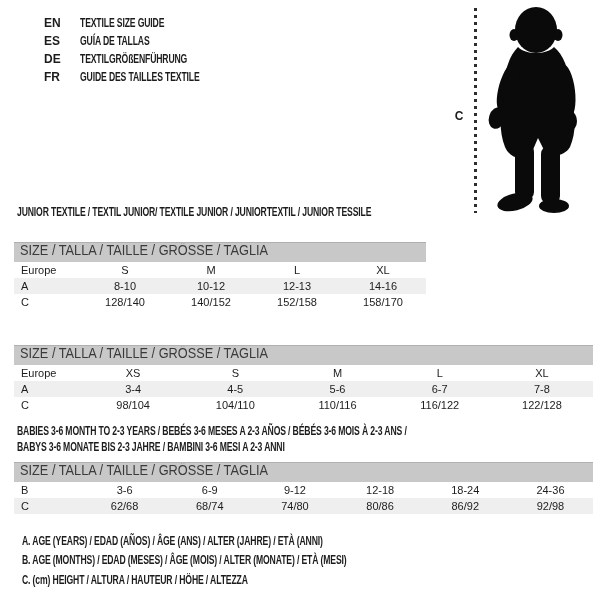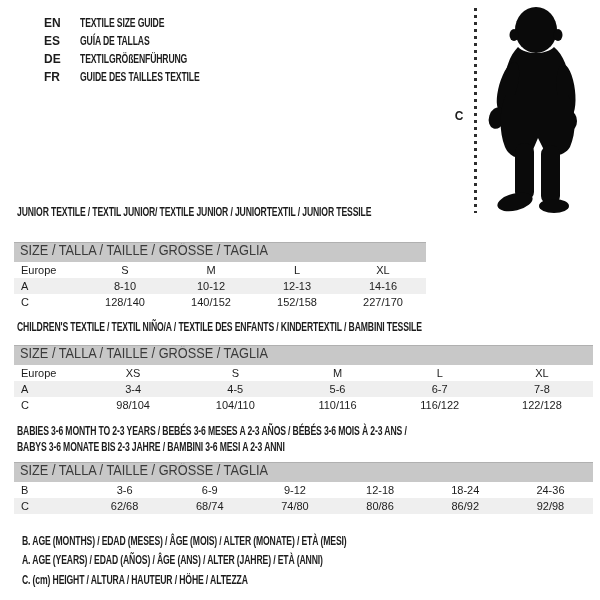--- a/index.html
+++ b/index.html
@@ -108,27 +108,24 @@
       <span class="tcell">8-10</span>
       <span class="tcell">10-12</span>
       <span class="tcell">12-13</span>
       <span class="tcell">14-16</span>
     </div>
     <div class="trow">
       <span class="rlabel">C</span>
       <span class="tcell">128/140</span>
       <span class="tcell">140/152</span>
       <span class="tcell">152/158</span>
-      <span class="tcell">227/170</span>
+      <span class="tcell">158/170</span>
     </div>
   </div>
 
-  <div class="sec-title" style="top:319px">
-    <span class="cond">CHILDREN'S TEXTILE / TEXTIL NIÑO/A / TEXTILE DES ENFANTS / KINDERTEXTIL / BAMBINI TESSILE</span>
-  </div>
   <div class="sizetable" style="top:345px;width:579px">
     <div class="sizebar">
       <span class="cond85">SIZE / TALLA / TAILLE / GRÖSSE / TAGLIA</span>
     </div>
     <div class="trow">
       <span class="rlabel">Europe</span>
       <span class="tcell">XS</span>
       <span class="tcell">S</span>
       <span class="tcell">M</span>
       <span class="tcell">L</span>
@@ -175,23 +172,23 @@
       <span class="tcell">68/74</span>
       <span class="tcell">74/80</span>
       <span class="tcell">80/86</span>
       <span class="tcell">86/92</span>
       <span class="tcell">92/98</span>
     </div>
   </div>
 
   <div class="footnotes">
     <div class="fnote">
-      <span class="cond">B. AGE (MONTHS) / EDAD (MESES) / ÂGE (MOIS) / ALTER (MONATE) / ETÀ (MESI)</span>
+      <span class="cond">A. AGE (YEARS) / EDAD (AÑOS) / ÂGE (ANS) / ALTER (JAHRE) / ETÀ (ANNI)</span>
     </div>
     <div class="fnote">
-      <span class="cond">A. AGE (YEARS) / EDAD (AÑOS) / ÂGE (ANS) / ALTER (JAHRE) / ETÀ (ANNI)</span>
+      <span class="cond">B. AGE (MONTHS) / EDAD (MESES) / ÂGE (MOIS) / ALTER (MONATE) / ETÀ (MESI)</span>
     </div>
     <div class="fnote">
       <span class="cond">C. (cm) HEIGHT / ALTURA / HAUTEUR / HÖHE / ALTEZZA</span>
     </div>
   </div>
 
 </div>
 
 </body></html>

